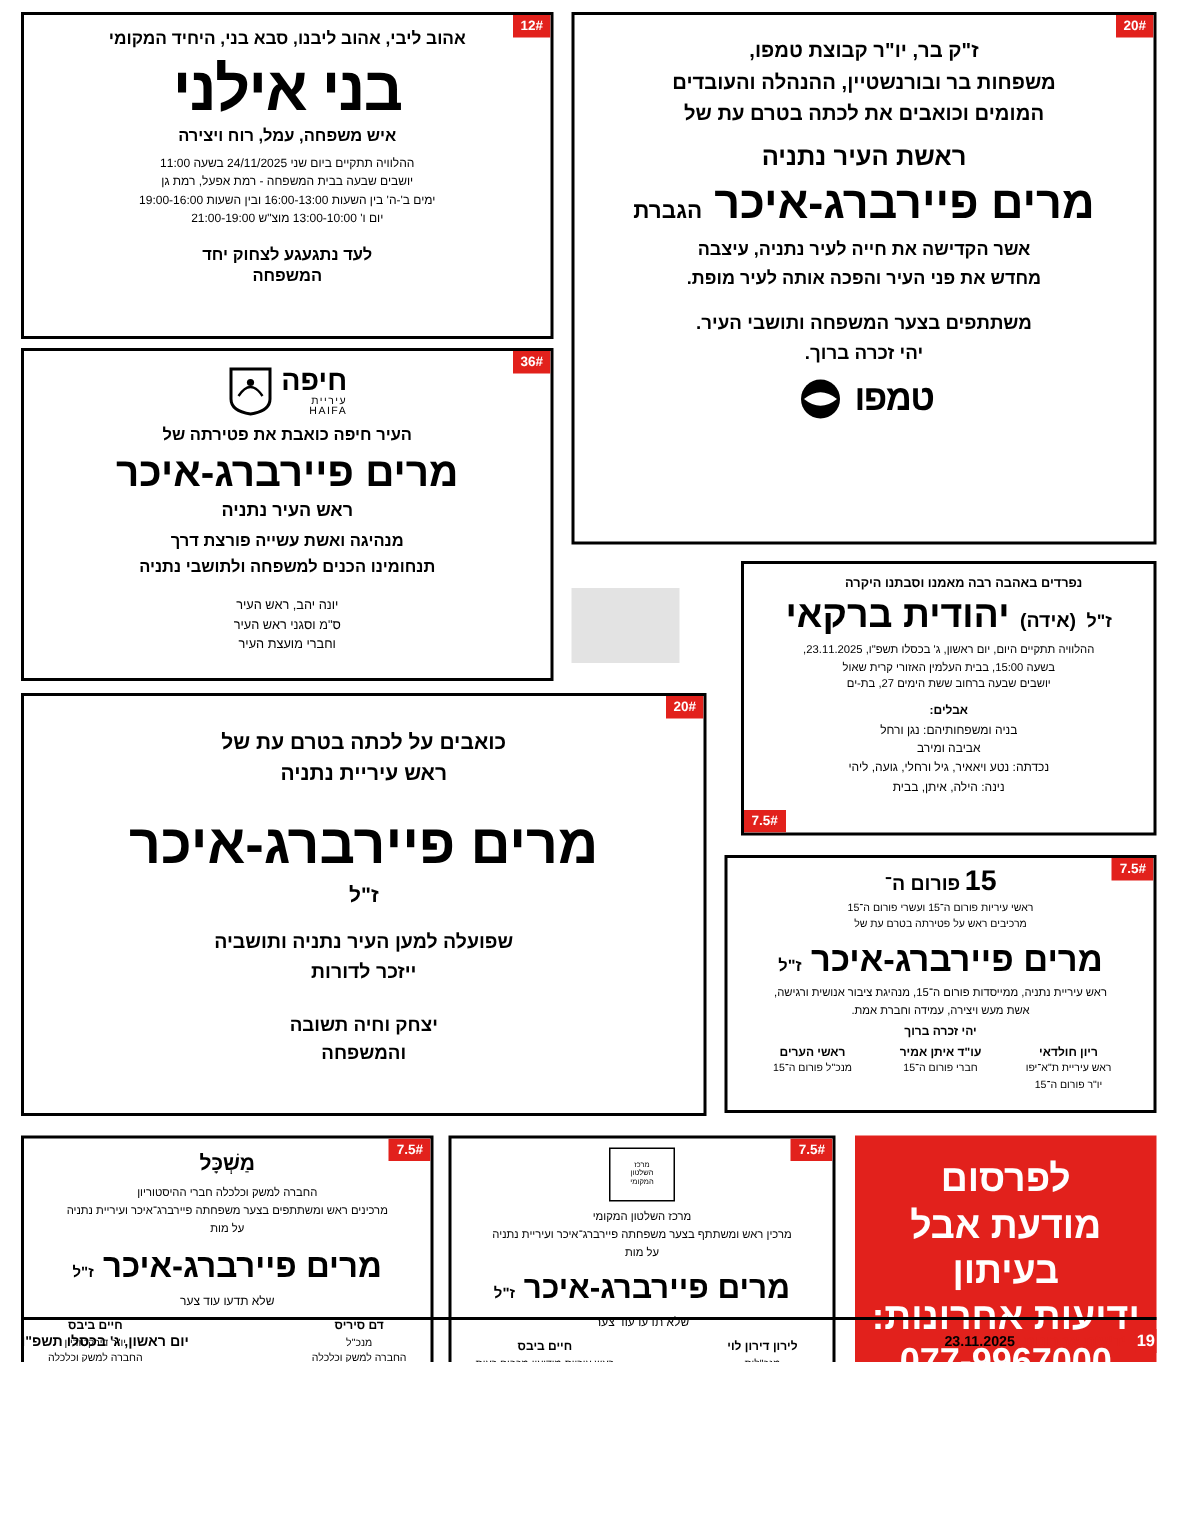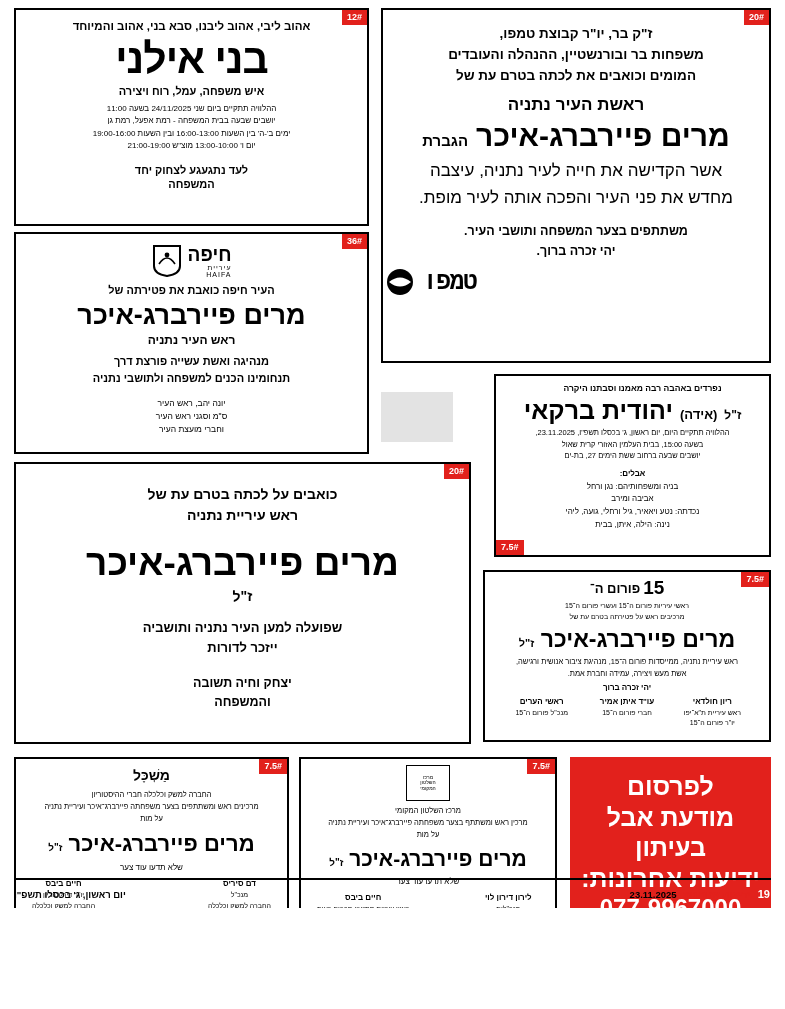--- a/index.html
+++ b/index.html
@@ -47,23 +47,23 @@
   #ad-bnei-ilani .sub{font-size:11px;font-weight:bold;margin-bottom:6px;}
   #ad-bnei-ilani .lines{font-size:8px;line-height:1.55;}
   #ad-bnei-ilani .foot{font-size:11px;font-weight:bold;margin-top:10px;line-height:1.35;}
 
   
   #ad-tempo{left:381px;top:8px;width:390px;height:355px;}
   #ad-tempo .t1{font-size:13.5px;font-weight:bold;line-height:1.55;margin:14px 14px 0;}
   #ad-tempo .city{font-size:17px;font-weight:bold;margin:8px 0 2px;}
   #ad-tempo .nmrow{font-size:15px;font-weight:bold;margin:4px 14px;display:flex;justify-content:center;align-items:baseline;gap:8px;}
   #ad-tempo .nmrow .big{font-size:30px;}
-  #ad-tempo .t2{font-size:17px;font-weight:normal;line-height:1.6;margin:0 18px;}
+  #ad-tempo .t2{font-size:12px;font-weight:bold;line-height:1.6;margin:0 18px;}
   #ad-tempo .t3{font-size:12.5px;font-weight:bold;line-height:1.6;margin:10px 18px 4px;}
-  .tempo-logo{display:flex;align-items:center;justify-content:flex-end;gap:6px;margin-top:6px;font-family:Liberation Mono, monospace;}
+  .tempo-logo{display:flex;align-items:center;justify-content:center;gap:6px;margin-top:6px;}
   .tempo-logo .word{font-size:24px;font-weight:bold;letter-spacing:-1px;}
 
   
   #ad-haifa{left:14px;top:232px;width:355px;height:222px;}
   #ad-haifa .line1{font-size:11px;font-weight:bold;margin-top:6px;}
   #ad-haifa .big{font-size:27px;font-weight:bold;margin:4px 0 2px;}
   #ad-haifa .role{font-size:12px;font-weight:bold;margin-bottom:6px;}
   #ad-haifa .body{font-size:11px;font-weight:bold;line-height:1.55;margin:0 16px;}
   #ad-haifa .sig{font-size:8.5px;line-height:1.55;margin-top:10px;}
   .haifa-logo{display:flex;align-items:center;justify-content:center;gap:6px;margin-top:10px;}
@@ -136,21 +136,21 @@
   #footer .date{font-size:9.5px;font-weight:bold;}
   #footer .left{font-size:9.5px;font-weight:bold;}
 </style>
 </head>
 <body>
 
 <div class="page">
 
   <div class="ad" id="ad-bnei-ilani">
     <div class="tag rt">12#</div>
-    <div class="hdr">אהוב ליבי, אהוב ליבנו, סבא בני, אהוב והמיוחד</div>
+    <div class="hdr">אהוב ליבי, אהוב ליבנו, סבא בני, היחיד המקומי</div>
     <div class="big">בני אילני</div>
     <div class="sub">איש משפחה, עמל, רוח ויצירה</div>
     <div class="lines">
       <div>ההלוויה תתקיים ביום שני 24/11/2025 בשעה 11:00</div>
       <div>יושבים שבעה בבית המשפחה - רמת אפעל, רמת גן</div>
       <div>ימים ב'-ה' בין השעות 16:00-13:00 ובין השעות 19:00-16:00</div>
       <div>יום ו' 13:00-10:00  מוצ"ש 21:00-19:00</div>
     </div>
     <div class="foot">
       <div>לעד נתגעגע לצחוק יחד</div>

